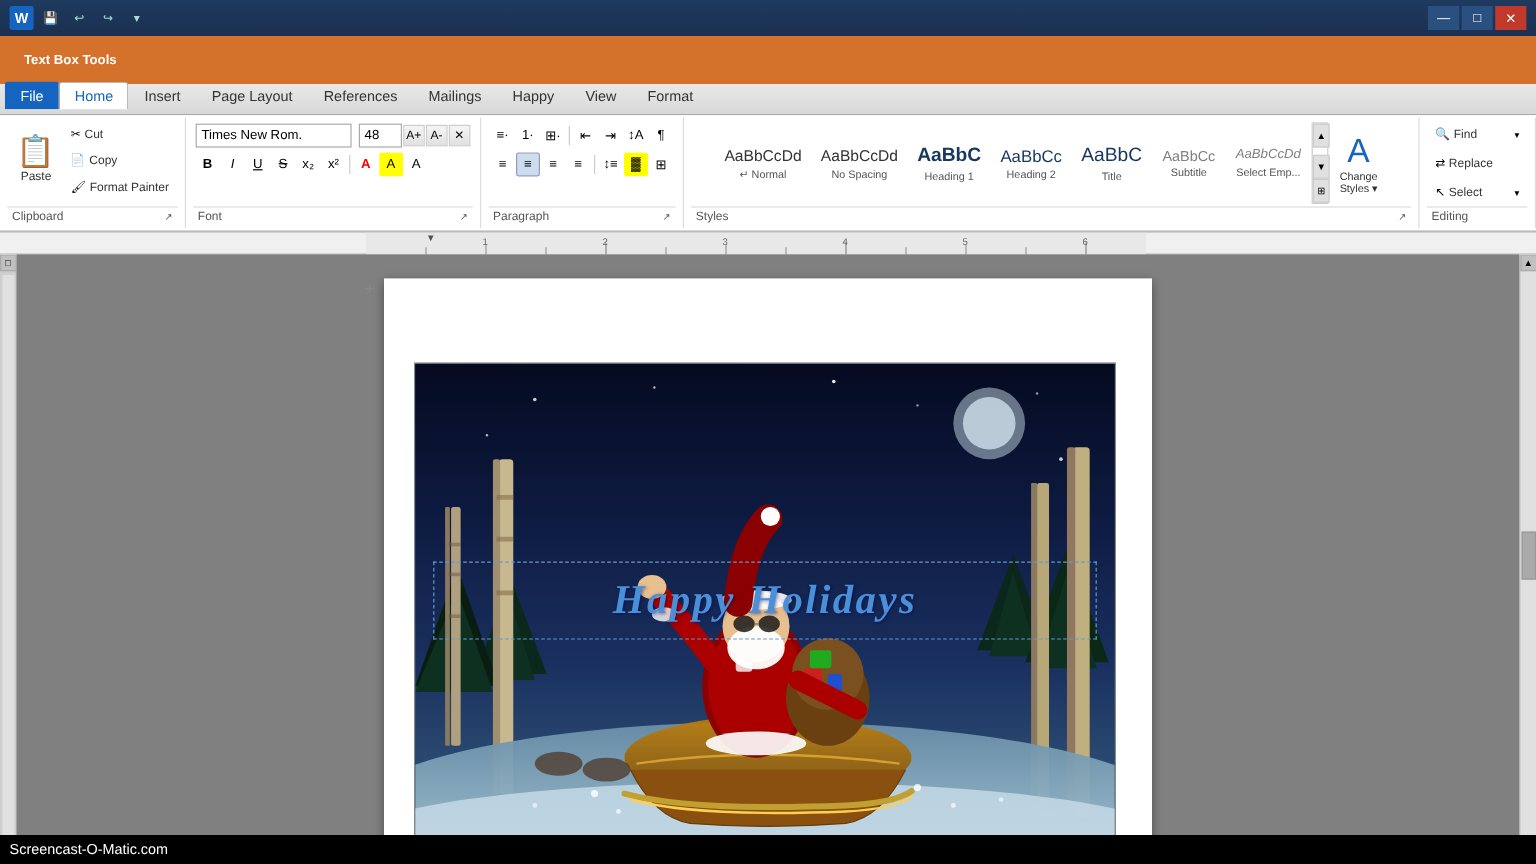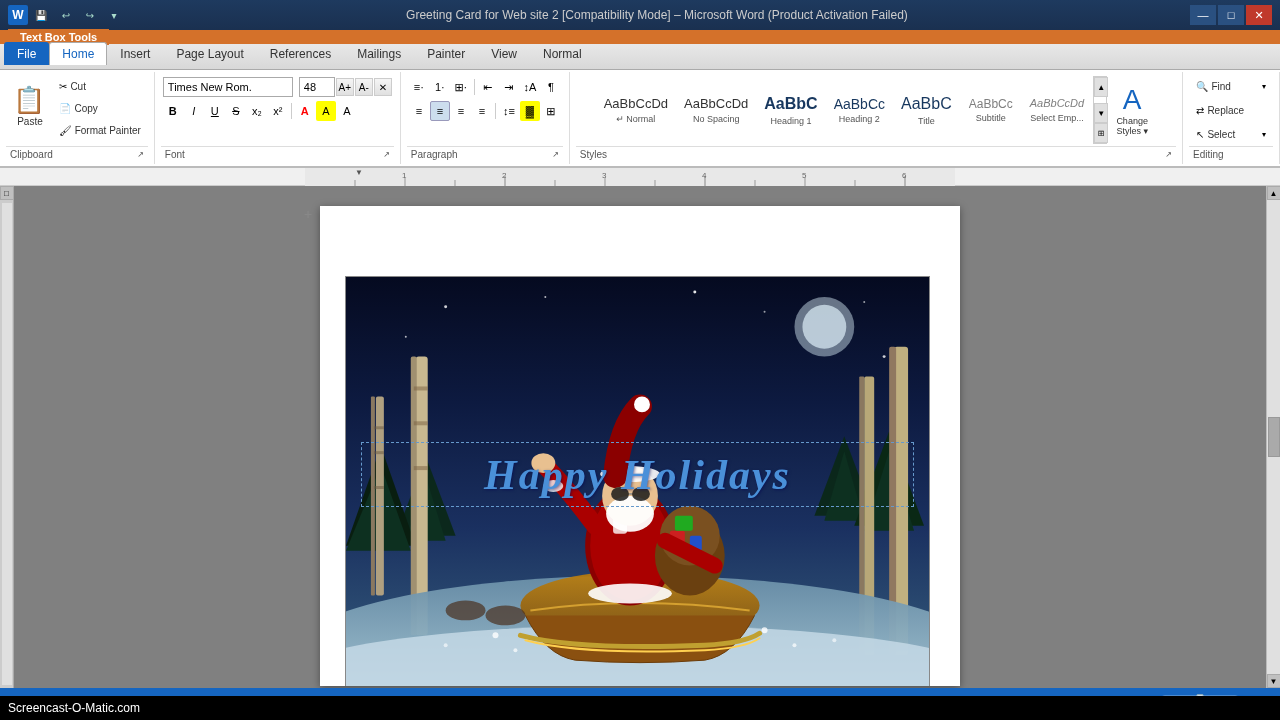--- a/index.html
+++ b/index.html
@@ -22,21 +22,21 @@
       width: 26px; height: 20px; background: #2a5080; border: none; color: white;
       cursor: pointer; font-size: 11px; display: flex; align-items: center; justify-content: center;
     }
     .title-btn.close { background: #c0392b; }
     .word-icon { width: 20px; height: 20px; background: #1565c0; color: white; font-size: 12px; font-weight: bold; display: flex; align-items: center; justify-content: center; border-radius: 2px; }
     .qat-btn { width: 20px; height: 20px; background: transparent; border: none; color: #adc; cursor: pointer; font-size: 10px; display: flex; align-items: center; justify-content: center; }
 
     
     #context-tab {
       background: #d4712a;
-      height: 14px;
+      height: 40px;
       display: flex;
       align-items: center;
       padding: 0 8px;
     }
     #context-tab-label { color: white; font-size: 11px; font-weight: bold; padding: 2px 12px; background: #d4712a; }
 
     
     #ribbon-tabs {
       background: linear-gradient(to bottom, #e8e8e8, #d8d8d8);
       height: 26px;
@@ -284,21 +284,21 @@
       right: 15px;
       height: 65px;
       border: 1px dashed #6699cc;
       background: transparent;
       display: flex;
       align-items: center;
       justify-content: center;
     }
     #happy-holidays-text {
       font-family: 'Times New Roman', serif;
-      font-size: 42px;
+      font-size: 34px;
       color: #4a90d9;
       font-style: italic;
       font-weight: bold;
       text-shadow: 1px 1px 3px rgba(0,0,80,0.5);
       letter-spacing: 2px;
     }
 
     
     #scrollbar-right {
       width: 14px;
@@ -369,42 +369,41 @@
 <div id="title-bar">
   <div id="title-bar-left">
     <div class="word-icon">
         <span>W</span>
       </div>
     <button class="qat-btn">💾</button>
     <button class="qat-btn">↩</button>
     <button class="qat-btn">↪</button>
     <button class="qat-btn">▾</button>
   </div>
-  <div id="title-bar-center">Greeting Card for Web site 2 [Compatibility Mode] – Microsoft Word (Product Activation Failed)</div>
   <div id="title-bar-right">
     <button class="title-btn">—</button>
     <button class="title-btn">□</button>
     <button class="title-btn close">✕</button>
   </div>
 </div>
 
 <div id="context-tab">
   <div id="context-tab-label">Text Box Tools</div>
 </div>
 
 <div id="ribbon-tabs">
   <div class="ribbon-tab file-tab">File</div>
   <div class="ribbon-tab active">Home</div>
   <div class="ribbon-tab">Insert</div>
   <div class="ribbon-tab">Page Layout</div>
   <div class="ribbon-tab">References</div>
   <div class="ribbon-tab">Mailings</div>
-  <div class="ribbon-tab">Painter</div>
+  <div class="ribbon-tab">Happy</div>
   <div class="ribbon-tab">View</div>
-  <div class="ribbon-tab">Normal</div>
+  <div class="ribbon-tab">Format</div>
 </div>
 
 <div id="ribbon">
 
   <div class="ribbon-group">
     <div class="ribbon-group-content">
       <div class="ribbon-btn big-btn paste-btn">
         <span class="icon">📋</span>
         <span class="lbl">Paste</span>
       </div>

